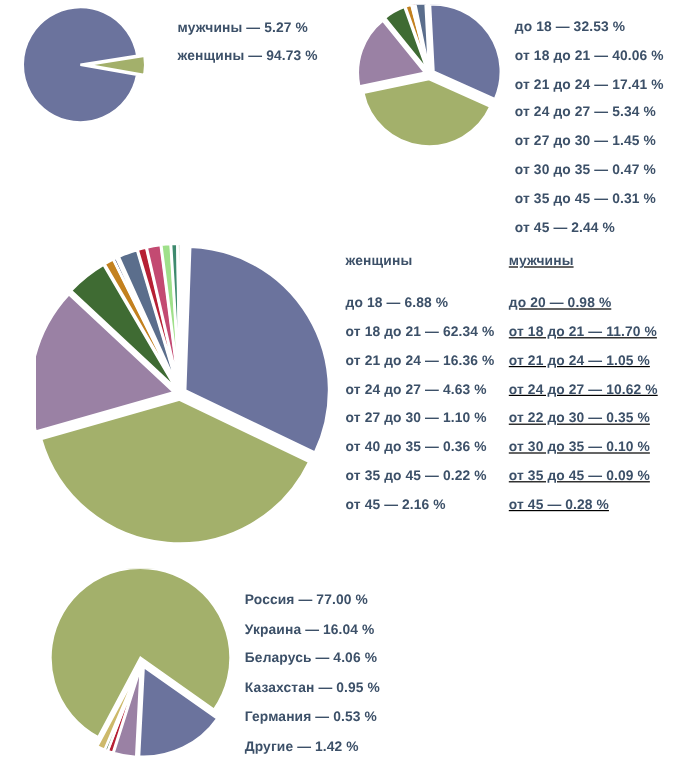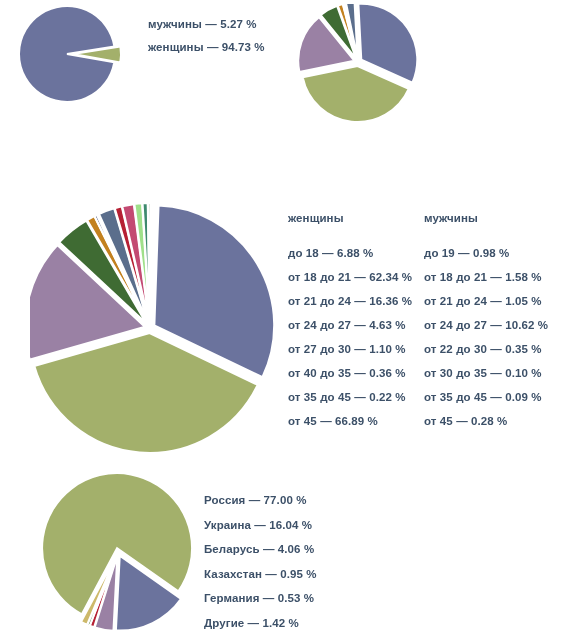--- a/index.html
+++ b/index.html
@@ -52,21 +52,21 @@
   #chart-age { left: 286px; top: 0; width: 286px; height: 200px; }
   #chart-age .pie-wrap { left: 10px; top: 4px; }
   #chart-age .legend { left: 143px; top: 18px; }
   #chart-age .legend-row { margin-bottom: 12.3px; }
 
   
   #chart-age-gender { left: 0; top: 196px; width: 572px; height: 270px; }
   #chart-age-gender .pie-wrap { left: 30px; top: 4px; }
   #chart-age-gender .legend-col { position: absolute; top: 16px; }
   #chart-age-gender .legend-col.women { left: 288px; }
-  #chart-age-gender .legend-col.men { left: 424px; }
+  #chart-age-gender .legend-col.men { left: 424px; text-decoration: underline; }
   #chart-age-gender .legend-title { margin-bottom: 24px; }
   #chart-age-gender .legend-row { margin-bottom: 12.5px; }
 
   
   #chart-geo { left: 12px; top: 470px; width: 572px; height: 170px; }
   #chart-geo .pie-wrap { left: 28px; top: 4px; }
   #chart-geo .legend { left: 192px; top: 25px; }
   #chart-geo .legend-row { margin-bottom: 13px; }
 </style>
 </head>
@@ -91,20 +91,30 @@
         <path d="M 65.29840737697981 55.737145878434674 L 62.36759382737497 -0.18610806782145772 A 56 56 0 0 1 116.41860169230708 78.60034191842834 Z" fill="#6b739d" stroke="#ffffff" stroke-width="2"></path>
         <path d="M 61.56820521957711 61.976625864674666 L 112.68839953490436 84.83982190466834 A 56 56 0 0 1 6.732149988848363 73.33475276713821 Z" fill="#a3b06b" stroke="#ffffff" stroke-width="2"></path>
         <path d="M 58.23253746323808 56.656040910557365 L 3.396482232509335 68.0141678130209 A 56 56 0 0 1 22.965993581626208 13.155800880801849 Z" fill="#9a81a4" stroke="#ffffff" stroke-width="2"></path>
         <path d="M 60.03508608974994 54.51587696467163 L 24.768542208138065 11.01563693491611 A 56 56 0 0 1 41.056273518269485 1.8299711323086854 Z" fill="#3f6b33" stroke="#ffffff" stroke-width="2"></path>
         <path d="M 60.81712912296585 54.17889852421262 L 41.8383165514854 1.492992691849679 A 56 56 0 0 1 46.70990812165607 -0.015070841577554006 Z" fill="#c3811f" stroke="#ffffff" stroke-width="2"></path>
         <path d="M 61.04960054829312 54.11454753185742 L 46.94237954698334 -0.0794218339327557 A 56 56 0 0 1 48.54853714843908 -0.472295332269006 Z" fill="#cdb96a" stroke="#ffffff" stroke-width="2"></path>
         <path d="M 61.14507754277551 54.09242945141956 L 48.64401414292147 -0.49441341270686223 A 56 56 0 0 1 49.70944711877295 -0.7275154300341811 Z" fill="#b62034" stroke="#ffffff" stroke-width="2"></path>
         <path d="M 61.48540187646176 54.03323951173619 L 50.0497714524592 -0.7867053697175521 A 56 56 0 0 1 58.55458832685687 -1.8900144345199408 Z" fill="#5b6e8c" stroke="#ffffff" stroke-width="2"></path>
       </svg>
   </div>
+  <div class="legend">
+    <div class="legend-row">до 18 — 32.53 %</div>
+    <div class="legend-row">от 18 до 21 — 40.06 %</div>
+    <div class="legend-row">от 21 до 24 — 17.41 %</div>
+    <div class="legend-row">от 24 до 27 — 5.34 %</div>
+    <div class="legend-row">от 27 до 30 — 1.45 %</div>
+    <div class="legend-row">от 30 до 35 — 0.47 %</div>
+    <div class="legend-row">от 35 до 45 — 0.31 %</div>
+    <div class="legend-row">от 45 — 2.44 %</div>
+  </div>
 </div>
 
 <div class="chart-block" id="chart-age-gender">
   <div class="pie-wrap">
     <svg id="svg-age-gender" width="250" height="262" viewBox="0 0 250 262">
         <path d="M 124.2766259775309 125.40954246351964 L 128.46456558183104 5.482643221228145 A 120 120 0 0 1 232.5043475368995 177.24351092116126 Z" fill="#6b739d" stroke="#ffffff" stroke-width="2.2"></path>
         <path d="M 119.57775991677853 132.9821394312204 L 227.80548147614712 184.816107888862 A 120 120 0 0 1 4.170403910807465 165.8628660003072 Z" fill="#a3b06b" stroke="#ffffff" stroke-width="2.2"></path>
         <path d="M 115.13913312258292 126.82868740294082 L -0.26822288338814815 159.70941397202765 A 120 120 0 0 1 27.3754032739229 44.99026291265983 Z" fill="#9a81a4" stroke="#ffffff" stroke-width="2.2"></path>
         <path d="M 116.8760983138198 124.09599714970896 L 29.112368465159776 42.25757265942798 A 120 120 0 0 1 56.276313865566244 20.521549891588364 Z" fill="#3f6b33" stroke="#ffffff" stroke-width="2.2"></path>
         <path d="M 117.6256385550736 123.59972640295548 L 57.025854106820056 20.025279144834883 A 120 120 0 0 1 64.32413284418071 16.087171373546695 Z" fill="#c3811f" stroke="#ffffff" stroke-width="2.2"></path>
@@ -124,27 +134,27 @@
 
   <div class="legend-col women">
     <div class="legend-title">женщины</div>
     <div class="legend-row">до 18 — 6.88 %</div>
     <div class="legend-row">от 18 до 21 — 62.34 %</div>
     <div class="legend-row">от 21 до 24 — 16.36 %</div>
     <div class="legend-row">от 24 до 27 — 4.63 %</div>
     <div class="legend-row">от 27 до 30 — 1.10 %</div>
     <div class="legend-row">от 40 до 35 — 0.36 %</div>
     <div class="legend-row">от 35 до 45 — 0.22 %</div>
-    <div class="legend-row">от 45 — 66.89 %</div>
+    <div class="legend-row">от 45 — 2.16 %</div>
   </div>
 
   <div class="legend-col men">
     <div class="legend-title">мужчины</div>
-    <div class="legend-row">до 19 — 0.98 %</div>
-    <div class="legend-row">от 18 до 21 — 1.58 %</div>
+    <div class="legend-row">до 20 — 0.98 %</div>
+    <div class="legend-row">от 18 до 21 — 11.70 %</div>
     <div class="legend-row">от 21 до 24 — 1.05 %</div>
     <div class="legend-row">от 24 до 27 — 10.62 %</div>
     <div class="legend-row">от 22 до 30 — 0.35 %</div>
     <div class="legend-row">от 30 до 35 — 0.10 %</div>
     <div class="legend-row">от 35 до 45 — 0.09 %</div>
     <div class="legend-row">от 45 — 0.28 %</div>
   </div>
 </div>
 
 <div class="chart-block" id="chart-geo">

